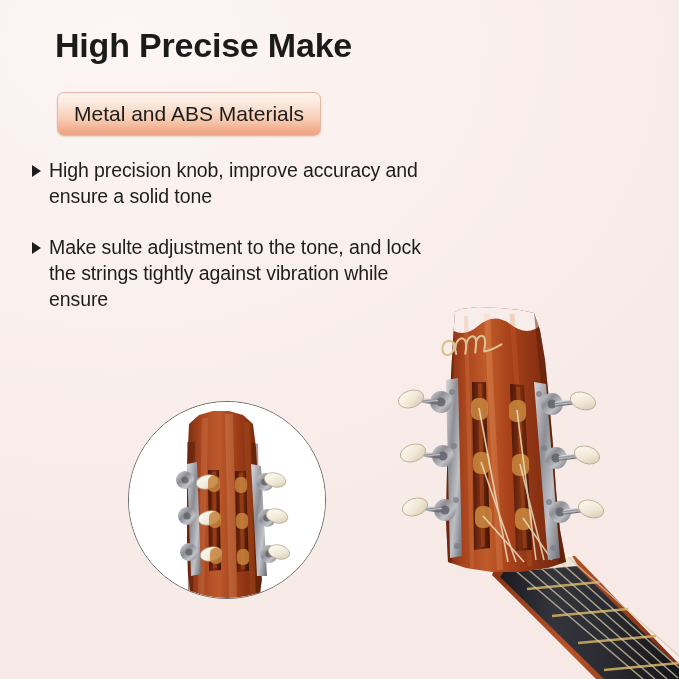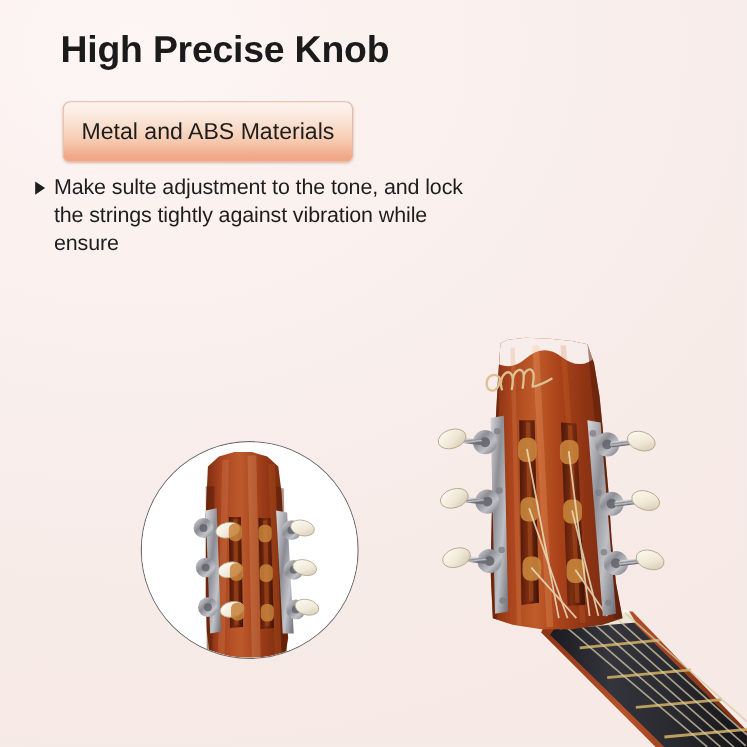--- a/index.html
+++ b/index.html
@@ -33,21 +33,21 @@
     font-weight: bold;
     color: #1b1b1b;
     letter-spacing: -0.2px;
     white-space: nowrap;
   }
 
   .badge {
     position: absolute;
     left: 57px;
     top: 92px;
-    height: 56px;
+    height: 44px;
     padding: 0 16px;
     display: flex;
     align-items: center;
     border-radius: 7px;
     border: 1px solid #E3B8A4;
     background: linear-gradient(to bottom,
         #FDF4EE 0%,
         #FBEADF 22%,
         #F7CDB4 62%,
         #F1A888 92%,
@@ -292,27 +292,31 @@
         </g>
         <g fill="url(#buttonGrad)" stroke="#B6A98C" stroke-width="0.8">
           <ellipse cx="583" cy="401" rx="13" ry="8.5" transform="rotate(18 583 401)"></ellipse>
           <ellipse cx="587" cy="455" rx="13" ry="8.5" transform="rotate(18 587 455)"></ellipse>
           <ellipse cx="591" cy="509" rx="13" ry="8.5" transform="rotate(18 591 509)"></ellipse>
         </g>
       </g>
     </svg>
   </div>
 
-  <div class="title">High Precise Knob</div>
+  <div class="title">High Precise Make</div>
 
   <div class="badge">
     <span class="badge-label">Metal and ABS Materials</span>
   </div>
 
   <div class="bullets">
+    <div class="bullet">
+      <span class="bullet-marker"></span>
+      <span class="bullet-text">High precision knob, improve accuracy and ensure a solid tone</span>
+    </div>
     <div class="bullet">
       <span class="bullet-marker"></span>
       <span class="bullet-text">Make sulte adjustment to the tone, and lock the strings tightly against vibration while ensure</span>
     </div>
   </div>
 
   <div class="inset-circle">
     <svg width="196" height="196" viewBox="0 0 196 196" xmlns="http://www.w3.org/2000/svg">
       <defs>
         <linearGradient id="iWood" x1="0" y1="0" x2="1" y2="0">

